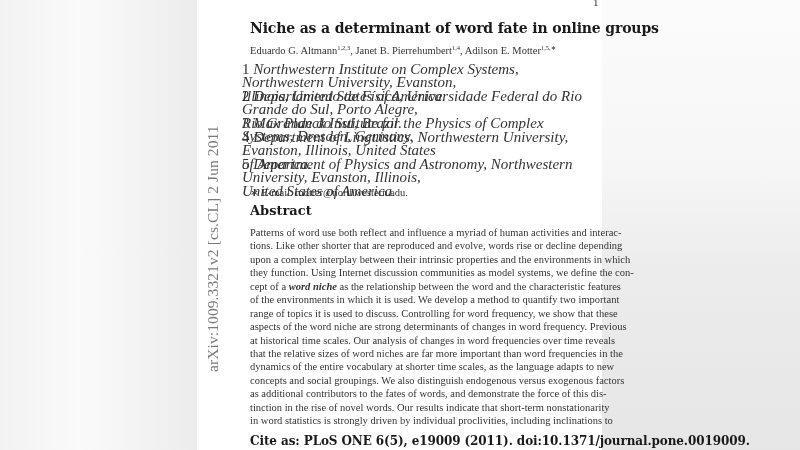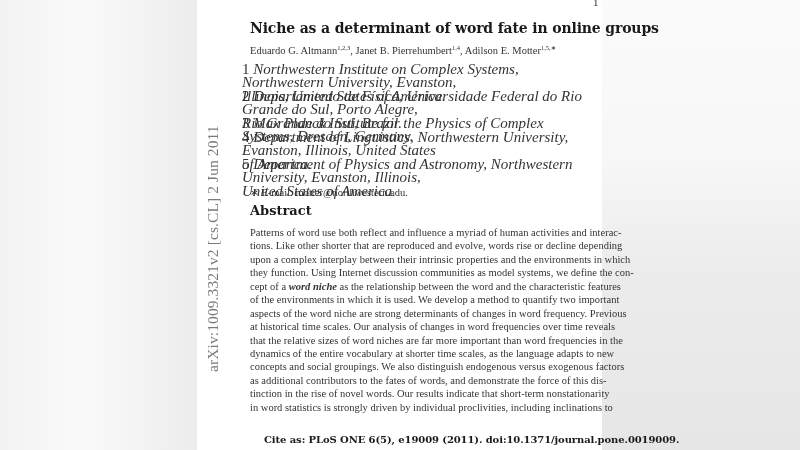--- a/index.html
+++ b/index.html
@@ -52,23 +52,22 @@
   }
   .abs-body {
     position:absolute; left:250px; top:226px; width:350px;
     font-family:"Liberation Serif", serif; font-size:10.5px; color:#333;
     line-height:13.45px; text-align:justify;
   }
   .abs-line { display:block; white-space:nowrap; text-align:justify; text-align-last:justify; height:13.45px; overflow:visible; }
   .abs-line em { font-style:italic;font-weight:bold; }
   .cite {
     position:absolute; left:250px; top:434px; white-space:nowrap;
-    font-family:"DejaVu Serif", serif; font-weight:bold; font-size:10px; color:#1a1a1a;
+    font-family:"DejaVu Serif", serif; font-weight:bold; font-size:12px; color:#1a1a1a;
     letter-spacing:-0.1px;
-    margin-left:14px;
   }
 </style>
 </head>
 <body>
 
 <div class="bg-right"></div>
 
 <div class="page"></div>
 
 <div class="stamp">arXiv:1009.3321v2  [cs.CL]  2 Jun 2011</div>
@@ -105,20 +104,21 @@
 
 <div class="abs-head">Abstract</div>
 
 <div class="abs-body">
   <span class="abs-line">Patterns of word use both reflect and influence a myriad of human activities and interac-</span>
   <span class="abs-line">tions. Like other shorter that are reproduced and evolve, words rise or decline depending</span>
   <span class="abs-line">upon a complex interplay between their intrinsic properties and the environments in which</span>
   <span class="abs-line">they function. Using Internet discussion communities as model systems, we define the con-</span>
   <span class="abs-line"><span>cept of a </span><em>word niche</em><span> as the relationship between the word and the characteristic features</span></span>
   <span class="abs-line">of the environments in which it is used. We develop a method to quantify two important</span>
+  <span class="abs-line">range of topics it is used to discuss. Controlling for word frequency, we show that these</span>
   <span class="abs-line">aspects of the word niche are strong determinants of changes in word frequency. Previous</span>
   <span class="abs-line">at historical time scales. Our analysis of changes in word frequencies over time reveals</span>
   <span class="abs-line">that the relative sizes of word niches are far more important than word frequencies in the</span>
   <span class="abs-line">dynamics of the entire vocabulary at shorter time scales, as the language adapts to new</span>
   <span class="abs-line">concepts and social groupings. We also distinguish endogenous versus exogenous factors</span>
   <span class="abs-line">as additional contributors to the fates of words, and demonstrate the force of this dis-</span>
   <span class="abs-line">tinction in the rise of novel words. Our results indicate that short-term nonstationarity</span>
   <span class="abs-line">in word statistics is strongly driven by individual proclivities, including inclinations to</span>
 
 </div>

